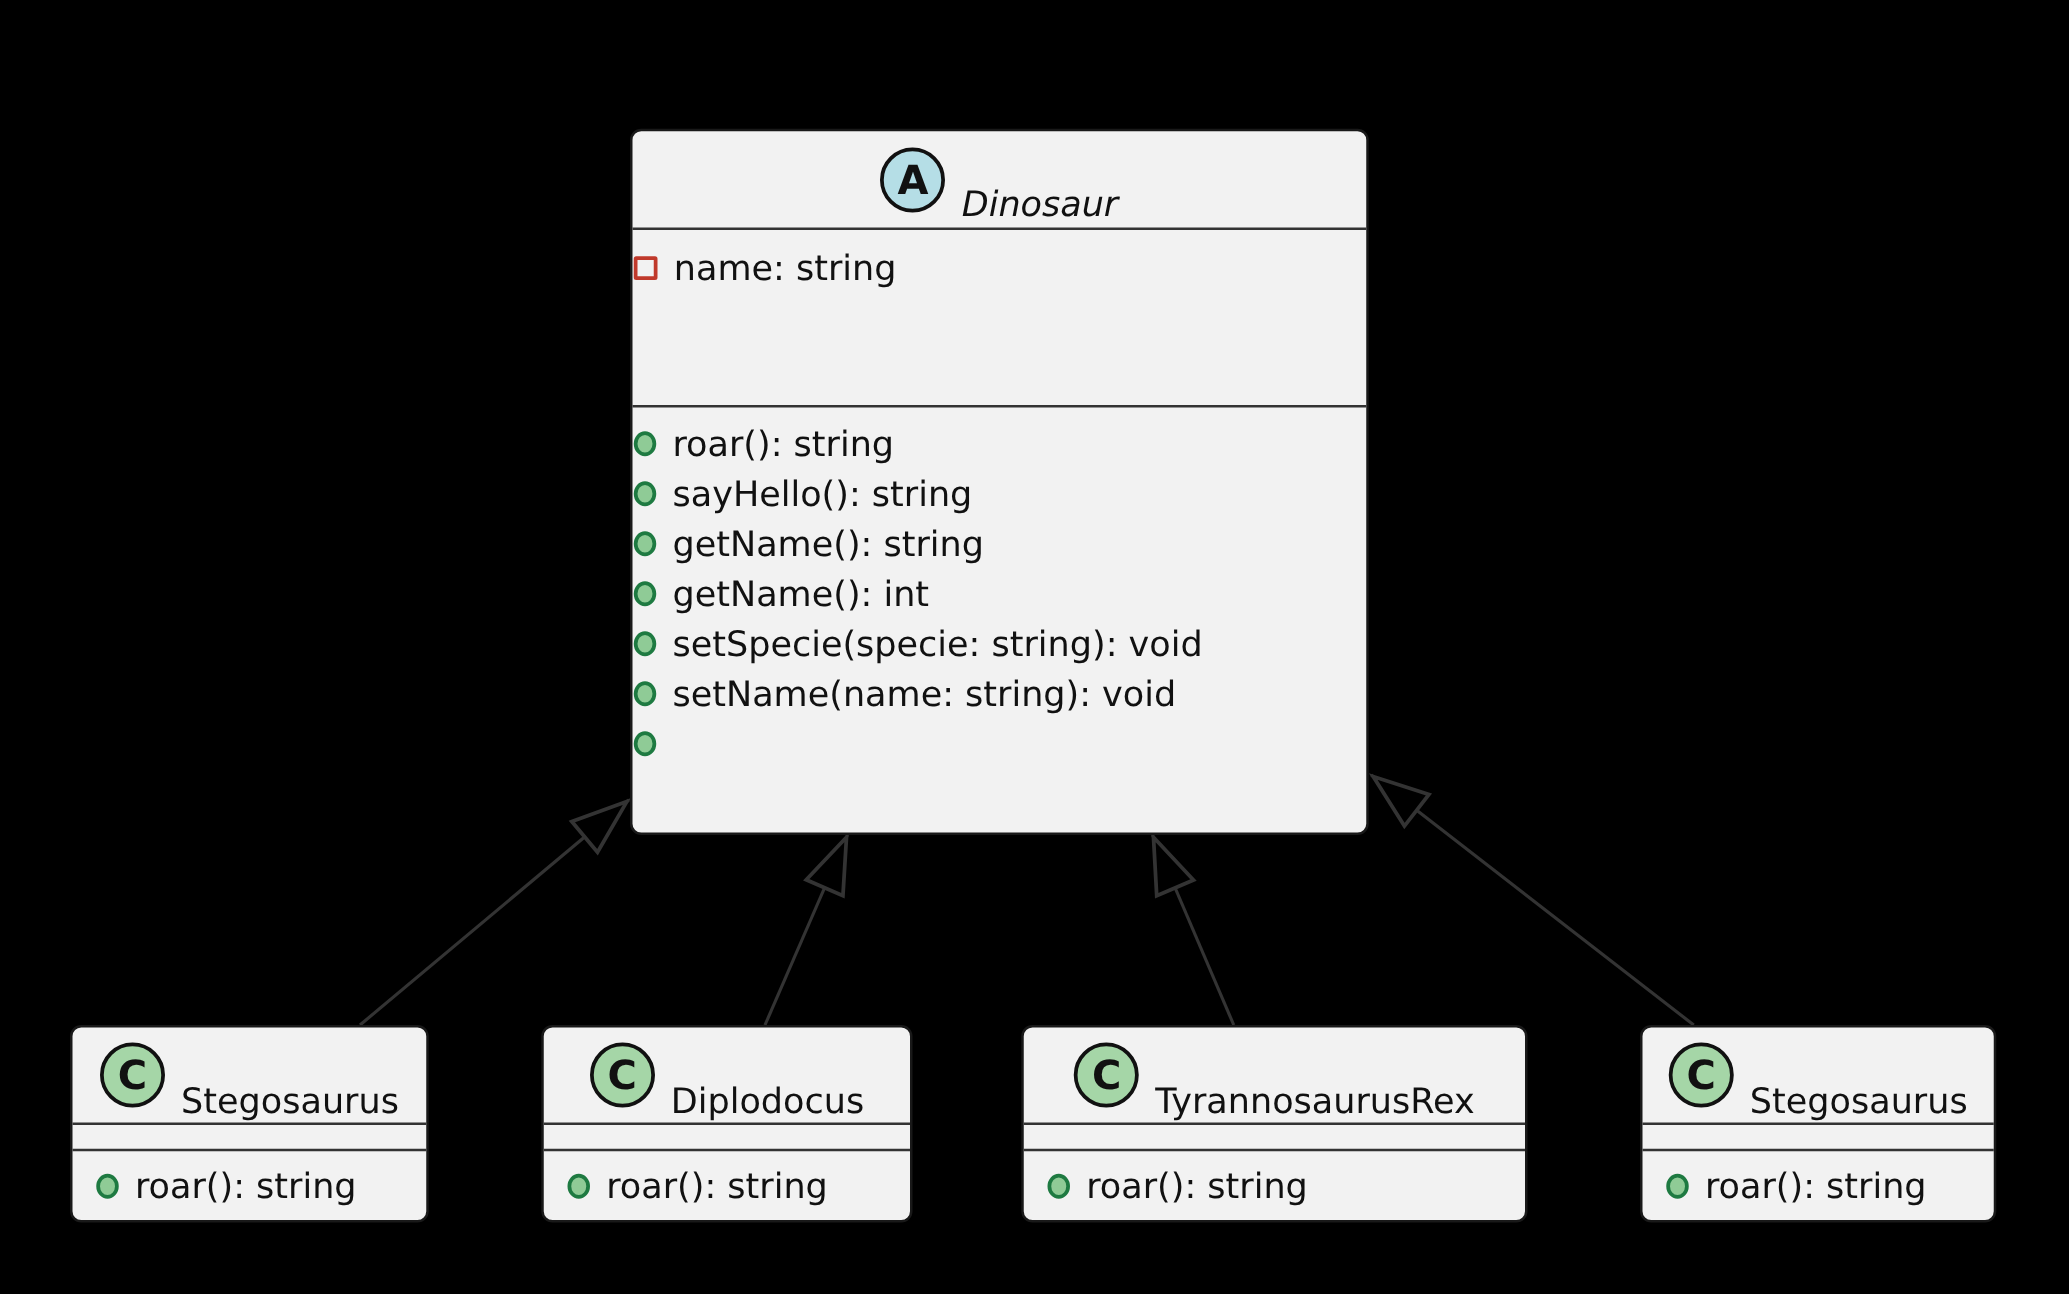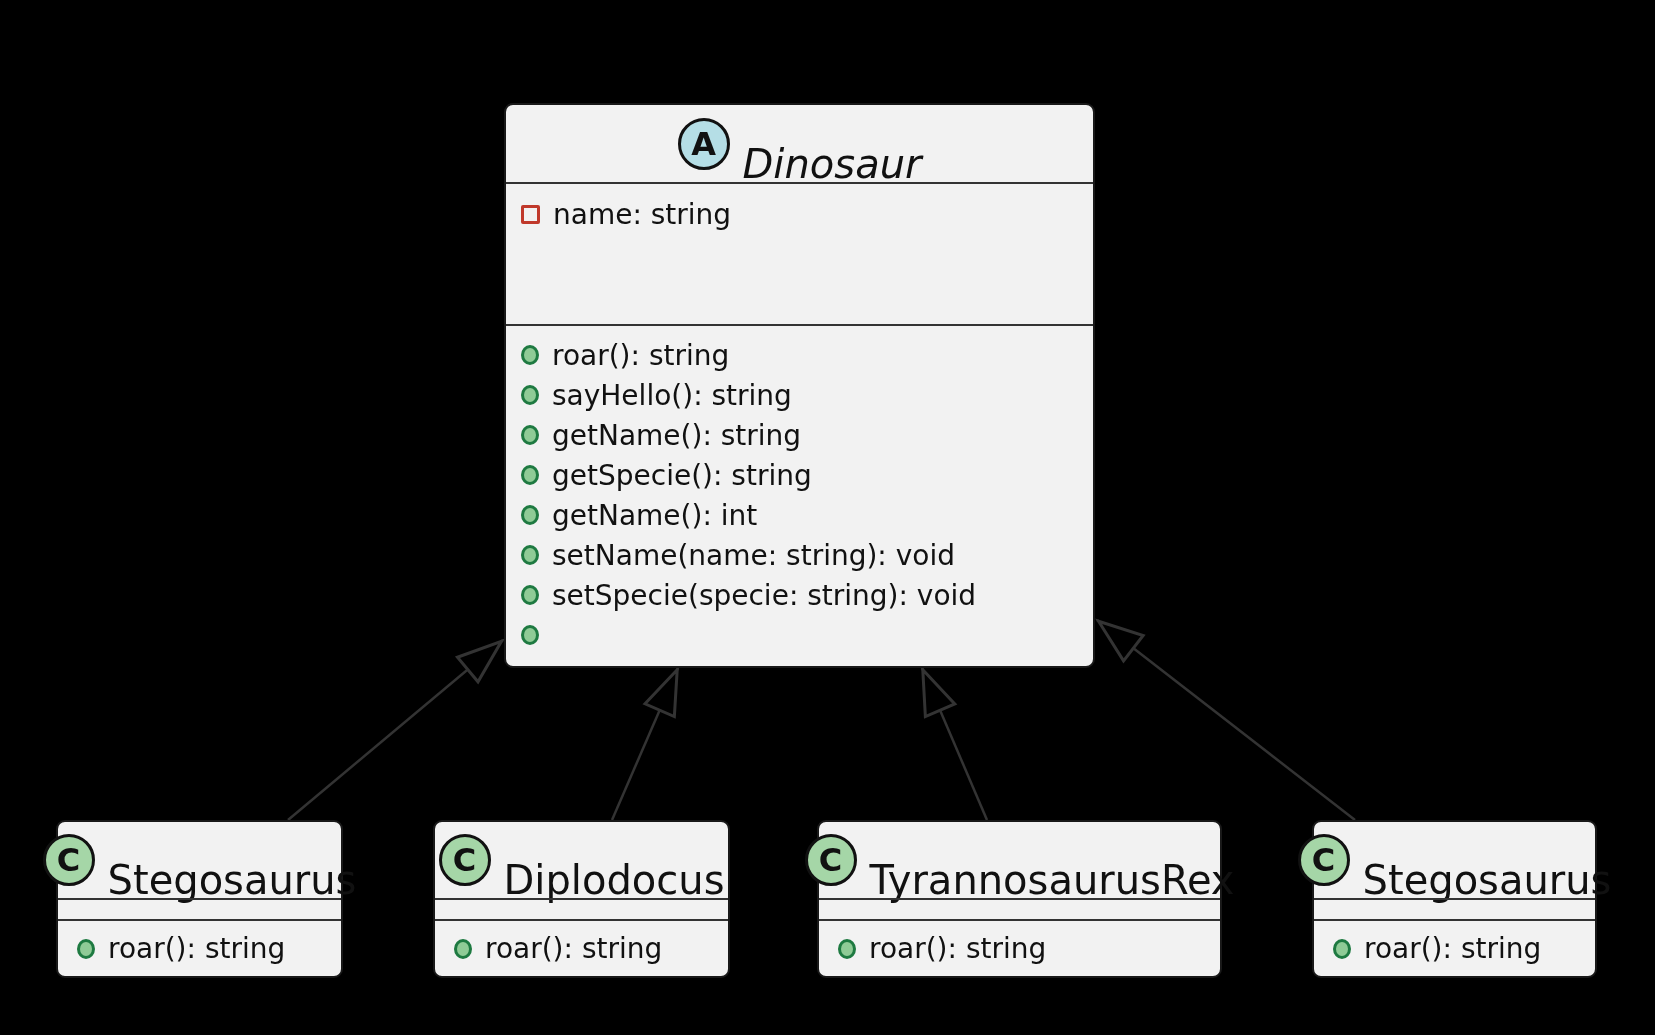--- a/index.html
+++ b/index.html
@@ -45,35 +45,35 @@
     box-sizing:border-box;
     display:flex;align-items:center;justify-content:center;
     font-weight:bold;
     font-size:32px;
     line-height:1;
     color:#111;
   }
   .badge-abstract{background:#b5dee6;}
   .badge-class{background:#a5d6a7;}
 
-  .cls-name{font-size:40px;white-space:nowrap;margin-top:40px;}
+  .cls-name{font-size:28px;white-space:nowrap;margin-top:40px;}
   .cls-name.abstract{font-style:italic;}
 
   .sep{flex:none;height:0;border-top:2px solid #333;}
 
   .members{box-sizing:border-box;}
   #box-dinosaur .attrs{flex:none;height:140px;padding:10px 0;}
   #box-dinosaur .methods{flex:1;padding:9px 0;}
   .child .empty-attrs{flex:none;height:19px;}
   .child .methods{flex:1;display:flex;flex-direction:column;justify-content:center;}
 
   .member{
     display:flex;align-items:center;
     height:40px;
-    padding-left:15px;
+    padding-left:1px;
     gap:13px;
     font-size:28px;
     white-space:nowrap;
   }
   .child .member{padding-left:19px;height:52px;}
 
   .sq-icon{
     flex:none;
     width:13px;height:13px;
     border:3px solid #c0392b;
@@ -133,36 +133,32 @@
       <div class="member">
         <span class="dot-icon"></span>
         <span>sayHello(): string</span>
       </div>
       <div class="member">
         <span class="dot-icon"></span>
         <span>getName(): string</span>
       </div>
       <div class="member">
         <span class="dot-icon"></span>
-        <span>getSpecie(): string</span>
-      </div>
-      <div class="member">
-        <span class="dot-icon"></span>
         <span>getName(): int</span>
       </div>
       <div class="member">
         <span class="dot-icon"></span>
+        <span>setSpecie(specie: string): void</span>
+      </div>
+      <div class="member">
+        <span class="dot-icon"></span>
         <span>setName(name: string): void</span>
       </div>
       <div class="member">
         <span class="dot-icon"></span>
-        <span>setSpecie(specie: string): void</span>
-      </div>
-      <div class="member">
-        <span class="dot-icon"></span>
       </div>
     </div>
   </div>
 
   <div class="class-box child" id="box-diplodocus">
     <div class="title-row">
       <span class="badge badge-class">C</span>
       <span class="cls-name">Stegosaurus</span>
     </div>
     <div class="sep"></div>

